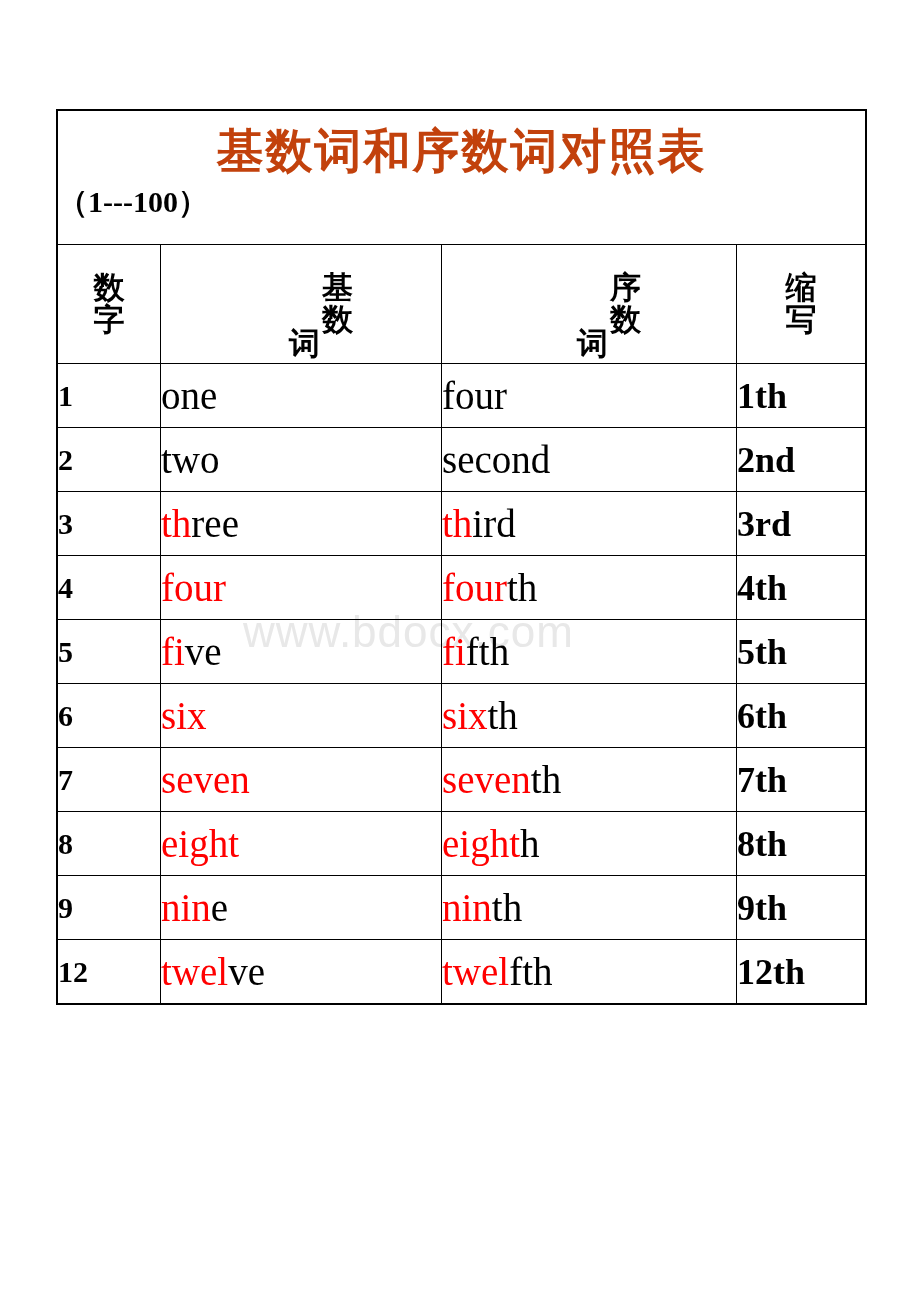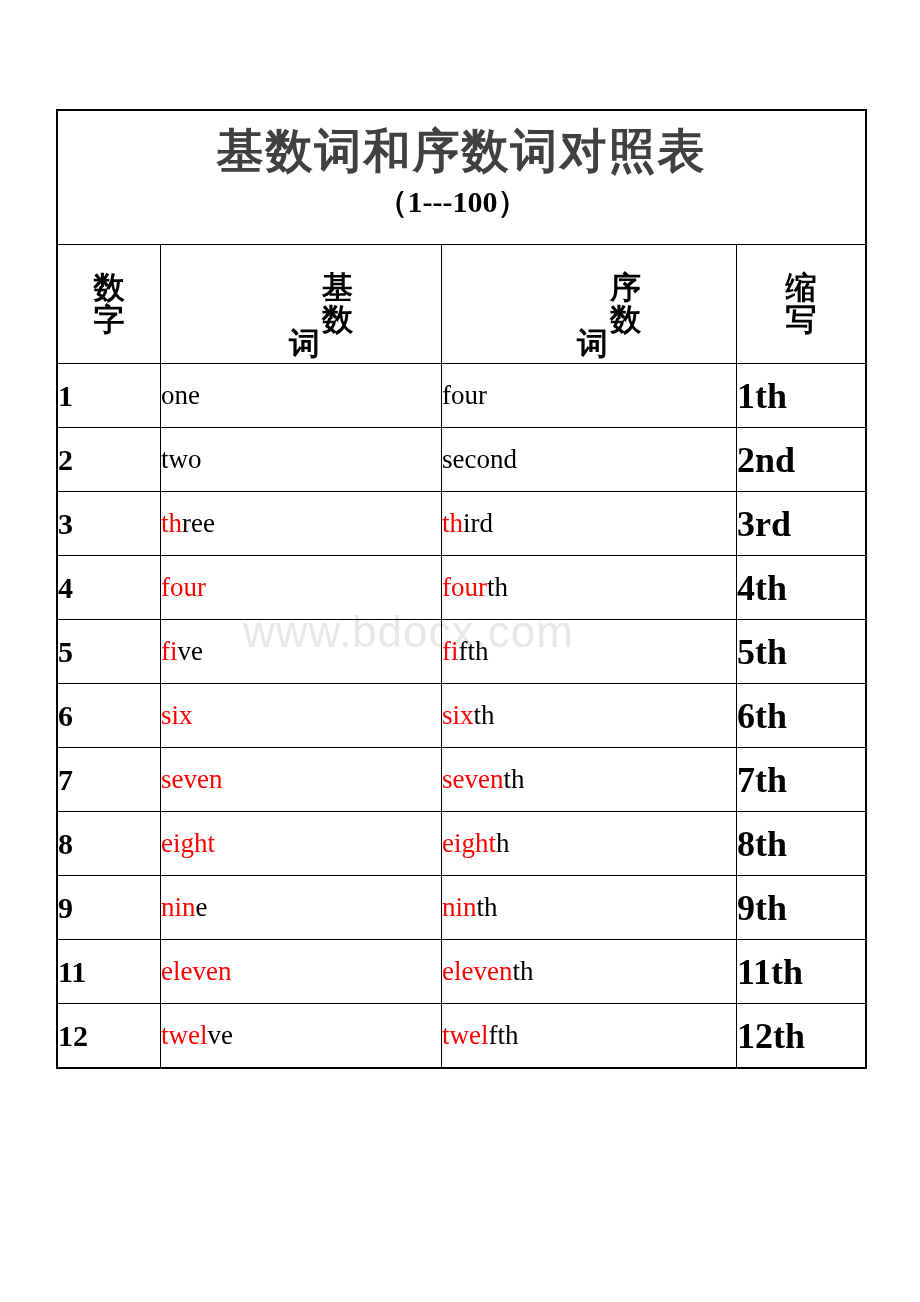--- a/index.html
+++ b/index.html
@@ -75,24 +75,24 @@
     vertical-align: top;
     position: relative;
   }
   .doc-title {
     text-align: center;
     font-size: 47px;
     font-weight: 700;
     line-height: 1.05;
     padding-top: 16px;
     letter-spacing: 2px;
-    color: #404040;
+    color: #c2410c;
   }
   .doc-range {
-    text-align: center;
+    text-align: left;
     font-size: 30px;
     font-weight: 700;
     padding: 6px 18px 0 0;
     color: #000;
     letter-spacing: 0px;
   }
 
   
   .hdr-cell {
     height: 118px;
@@ -127,21 +127,21 @@
   
   .row-cell { height: 63px; vertical-align: middle; }
 
   .cell-num {
     font-size: 30px;
     font-weight: 700;
     padding-left: 12px;
     color: #000;
   }
   .cell-word {
-    font-size: 27px;
+    font-size: 39px;
     font-weight: 400;
     padding-left: 14px;
     color: #000;
     white-space: nowrap;
   }
   .cell-abbr {
     font-size: 36px;
     font-weight: 700;
     padding-left: 14px;
     color: #000;
@@ -257,26 +257,20 @@
             <td class="row-cell cell-word"><span class="hl" style="color: rgb(255, 0, 0);">eight</span><span>h</span></td>
             <td class="row-cell cell-abbr">8th</td>
           </tr>
           <tr>
             <td class="row-cell cell-num">9</td>
             <td class="row-cell cell-word"><span class="hl" style="color: rgb(255, 0, 0);">nin</span><span>e</span></td>
             <td class="row-cell cell-word"><span class="hl" style="color: rgb(255, 0, 0);">nin</span><span>th</span></td>
             <td class="row-cell cell-abbr">9th</td>
           </tr>
           <tr>
-            <td class="row-cell cell-num">11</td>
-            <td class="row-cell cell-word"><span class="hl" style="color: rgb(255, 0, 0);">eleven</span></td>
-            <td class="row-cell cell-word"><span class="hl" style="color: rgb(255, 0, 0);">eleven</span><span>th</span></td>
-            <td class="row-cell cell-abbr">11th</td>
-          </tr>
-          <tr>
             <td class="row-cell cell-num">12</td>
             <td class="row-cell cell-word"><span class="hl" style="color: rgb(255, 0, 0);">twel</span><span>ve</span></td>
             <td class="row-cell cell-word"><span class="hl" style="color: rgb(255, 0, 0);">twel</span><span>fth</span></td>
             <td class="row-cell cell-abbr">12th</td>
           </tr>
         </tbody>
     </table>
   </div>
 </div>
 

